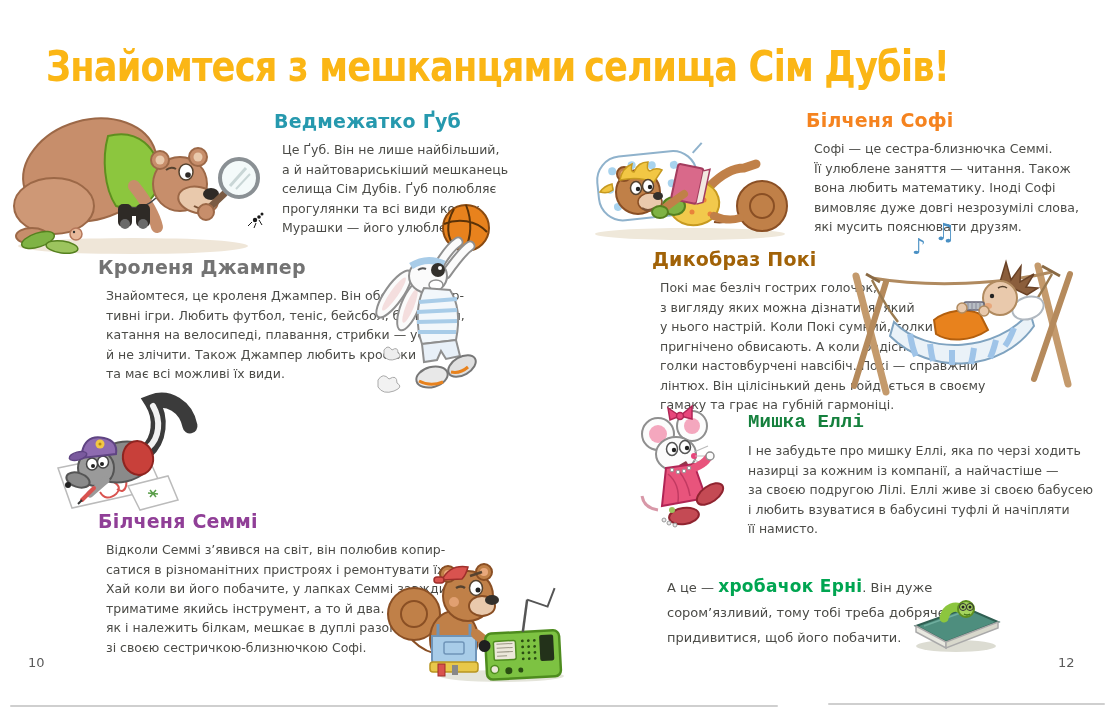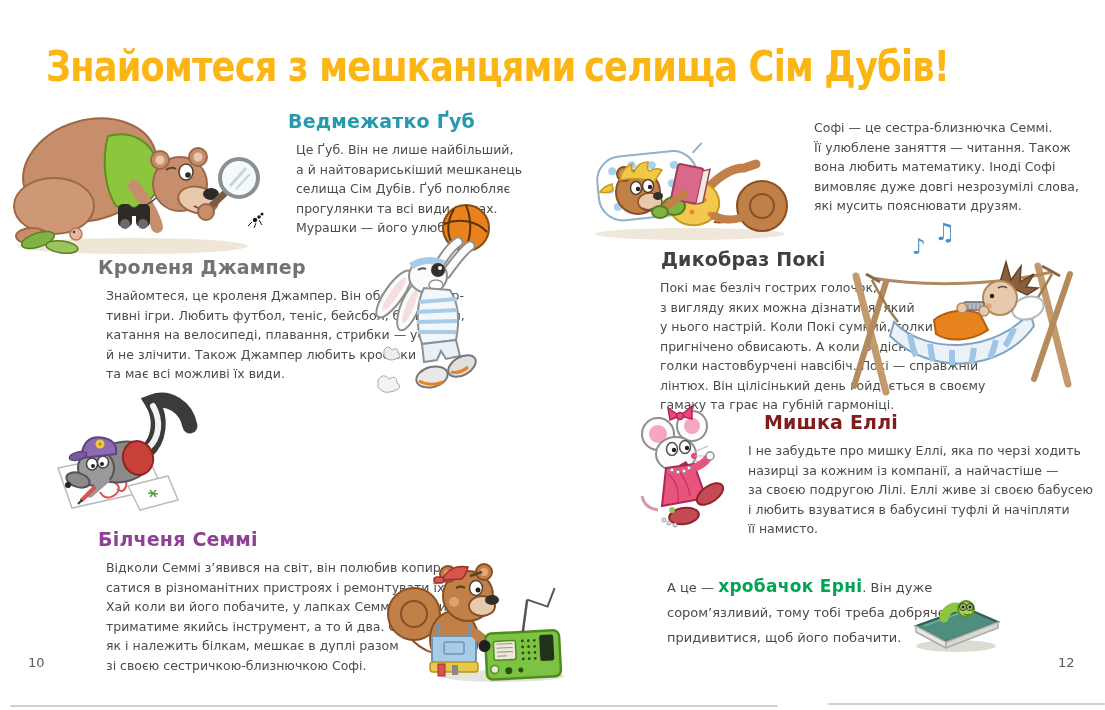--- a/index.html
+++ b/index.html
@@ -16,21 +16,21 @@
   .pagenum{position:absolute;font-size:13px;color:#5a5a5a;text-align:center;}
   .page-edge{position:absolute;height:2px;background:#cfcfcf;border-radius:1px;}
   svg{position:absolute;overflow:visible;}
 </style>
 </head>
 <body>
 
 <div class="title" style="left: 46px; top: 42px; color: rgb(251, 182, 21);">Знайомтеся з мешканцями</div>
 <div class="title" style="left: 584px; top: 42px; color: rgb(251, 182, 21);">селища Сім Дубів!</div>
 
-<section class="char" style="left:288px;top:111px">
+<section class="char" style="left:274px;top:111px">
   <h2 style="color: rgb(38, 153, 174);">Ведмежатко Ґуб</h2>
   <p>Це Ґуб. Він не лише найбільший,
 а й найтовариськіший мешканець
 селища Сім Дубів. Ґуб полюбляє
 прогулянки та всі види комах.
 Мурашки — його улюбленці.</p>
 </section>
 
 <section class="char" style="left:98px;top:257px">
   <h2 style="color: #737373;">Кроленя Джампер</h2>
@@ -38,50 +38,51 @@
 тивні ігри. Любить футбол, теніс, бейсбол, баскетбол,
 катання на велосипеді, плавання, стрибки — усього
 й не злічити. Також Джампер любить кросівки
 та має всі можливі їх види.</p>
 </section>
 
 <section class="char" style="left:218px;top:396px">
 </section>
 
 <section class="char" style="left:98px;top:511px">
-  <h2 style="color: rgb(144, 63, 151); margin-top: 18px;">Білченя Семмі</h2>
+  <h2 style="color: rgb(144, 63, 151);">Білченя Семмі</h2>
   <p>Відколи Семмі з’явився на світ, він полюбив копир-
 сатися в різноманітних пристроях і ремонтувати їх.
 Хай коли ви його побачите, у лапках Семмі завжди
 триматиме якийсь інструмент, а то й два. Семмі,
 як і належить білкам, мешкає в дуплі разом
 зі своєю сестричкою-близнючкою Софі.</p>
 </section>
 
 <section class="char" style="left:806px;top:110px">
+  <h2 style="color: rgb(245, 131, 31);">Білченя Софі</h2>
   <p>Софі — це сестра-близнючка Семмі.
 Її улюблене заняття — читання. Також
 вона любить математику. Іноді Софі
 вимовляє дуже довгі незрозумілі слова,
 які мусить пояснювати друзям.</p>
 </section>
 
 <section class="char" style="left:652px;top:249px">
-  <h2 style="margin-left: 9px; color: #404040;">Дикобраз Покі</h2>
+  <h2 style="margin-left: 0; color: #a16207;">Дикобраз Покі</h2>
   <p>Покі має безліч гострих голочок,
 з вигляду яких можна дізнатися, який
 у нього настрій. Коли Покі сумний, голки
 пригнічено обвисають. А коли радісний —
 голки настовбурчені навсібіч. Покі — справжній
 лінтюх. Він цілісінький день гойдається в своєму
 гамаку та грає на губній гармоніці.</p>
 </section>
 
 <section class="char" style="left:740px;top:412px">
-  <h2 style="margin-left: 24px; color: #7f1d1d;">Мишка Еллі</h2>
+  <h2 style="margin-left: 8px; color: #15803d; font-family: Liberation Mono, monospace;">Мишка Еллі</h2>
   <p>І не забудьте про мишку Еллі, яка по черзі ходить
 назирці за кожним із компанії, а найчастіше —
 за своєю подругою Лілі. Еллі живе зі своєю бабусею
 і любить взуватися в бабусині туфлі й начіпляти
 її намисто.</p>
 </section>
 
 <p class="ernie" style="left:651px;top:558px"><span>А це — </span><span class="big" style="color: rgb(0, 165, 81);">хробачок Ерні</span><span>. Він дуже
 сором’язливий, тому тобі треба добряче
 придивитися, щоб його побачити.</span></p>

